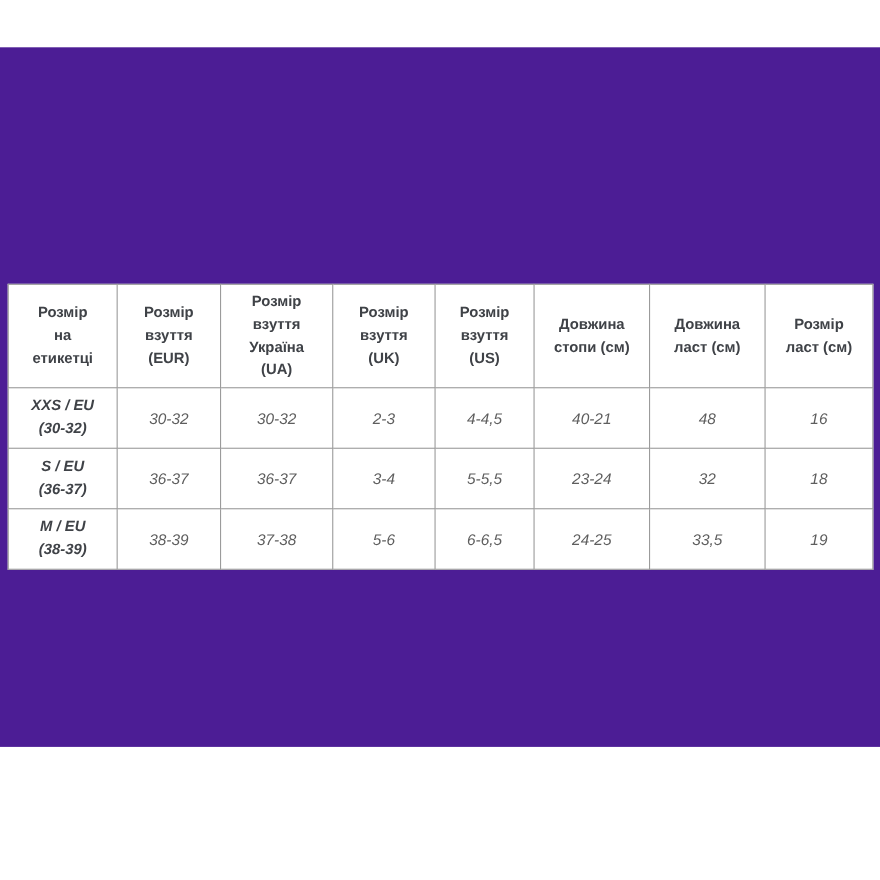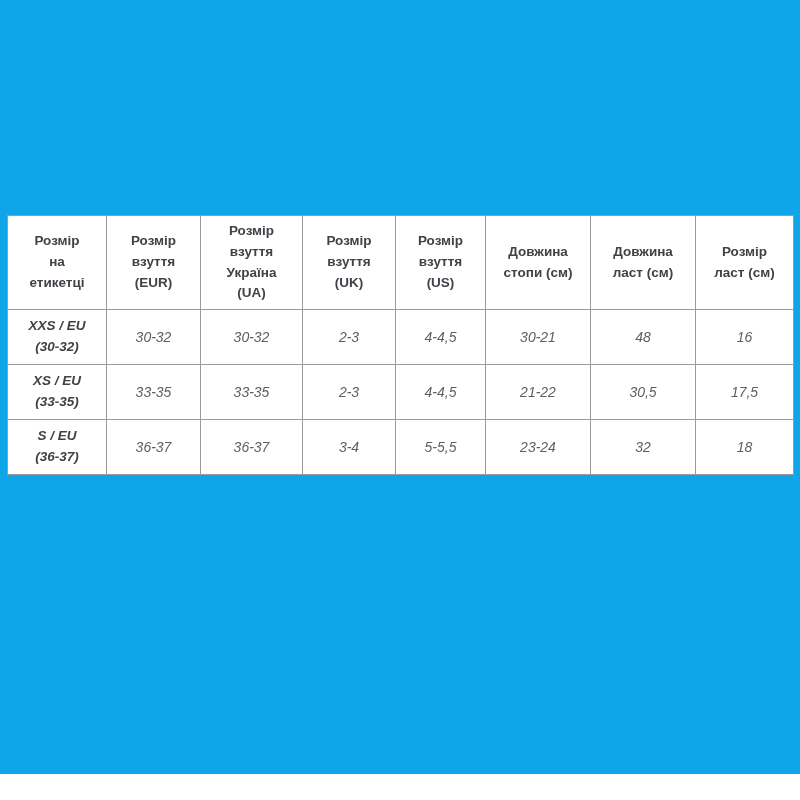--- a/index.html
+++ b/index.html
@@ -7,22 +7,23 @@
     padding: 0;
     background: #ffffff;
     width: 800px;
     height: 800px;
     font-family: "Liberation Sans", "DejaVu Sans", sans-serif;
     overflow: hidden;
   }
   .page {
     position: relative;
     width: 800px;
-    height: 774px;
-    background: #0ea5e9;
+    height: 636px;
+    background: #4c1d95;
+    margin-top: 43px;
   }
   table.size-chart {
     position: absolute;
     left: 7px;
     top: 215px;
     width: 786px;
     border-collapse: collapse;
     table-layout: fixed;
     background: #ffffff;
   }
@@ -103,41 +104,41 @@
       </tr>
     </thead>
     <tbody>
       <tr>
         <th class="row-label">XXS / EU
 (30-32)</th>
         <td>30-32</td>
         <td>30-32</td>
         <td>2-3</td>
         <td>4-4,5</td>
-        <td>30-21</td>
+        <td>40-21</td>
         <td>48</td>
         <td>16</td>
-      </tr>
-      <tr>
-        <th class="row-label">XS / EU
-(33-35)</th>
-        <td>33-35</td>
-        <td>33-35</td>
-        <td>2-3</td>
-        <td>4-4,5</td>
-        <td>21-22</td>
-        <td>30,5</td>
-        <td>17,5</td>
       </tr>
       <tr>
         <th class="row-label">S / EU
 (36-37)</th>
         <td>36-37</td>
         <td>36-37</td>
         <td>3-4</td>
         <td>5-5,5</td>
         <td>23-24</td>
         <td>32</td>
         <td>18</td>
       </tr>
+      <tr>
+        <th class="row-label">M / EU
+(38-39)</th>
+        <td>38-39</td>
+        <td>37-38</td>
+        <td>5-6</td>
+        <td>6-6,5</td>
+        <td>24-25</td>
+        <td>33,5</td>
+        <td>19</td>
+      </tr>
     </tbody>
   </table>
 </div>
 
 </body></html>

